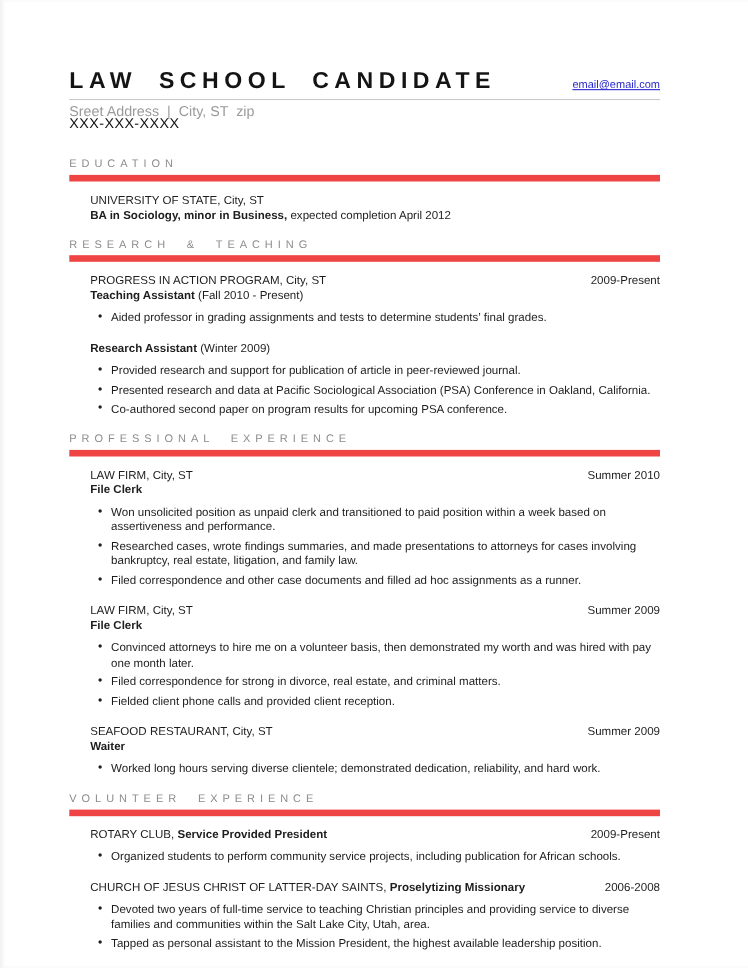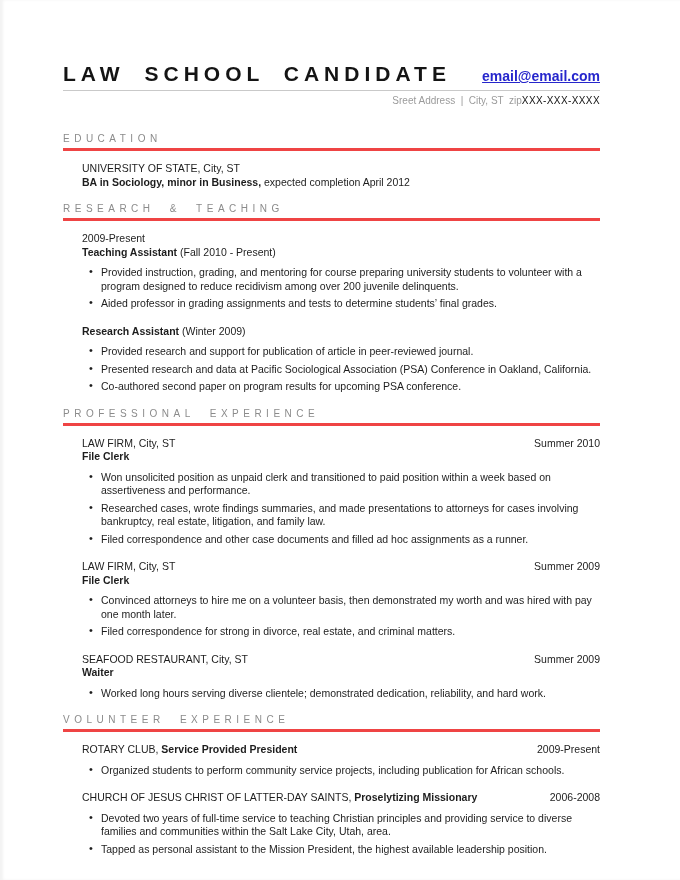--- a/index.html
+++ b/index.html
@@ -5,31 +5,31 @@
   html,body{margin:0;padding:0;background:#ffffff;}
   .page{
     width:680px;height:880px;background:#fff;box-sizing:border-box;
     padding:62px 80px 0 63px;overflow:hidden;position:relative;
     font-family:"Liberation Sans",sans-serif;color:#1d1d1d;
     box-shadow:inset 3px 0 3px rgba(0,0,0,0.05);
   }
   
   .name-row{display:flex;justify-content:space-between;align-items:baseline;}
   h1.name{font-size:21px;font-weight:bold;letter-spacing:5px;word-spacing:9px;margin:0;color:#141414;}
-  a.email{font-size:14px;font-weight:bold;color:#2626cc;text-decoration:underline;cursor:pointer;}
+  a.email{font-size:10px;font-weight:normal;color:#2626cc;text-decoration:underline;cursor:pointer;}
   .rule{border-top:1px solid #c9c9c9;margin-top:4px;}
-  .contact-row{display:flex;justify-content:flex-end;margin-top:4px;font-size:10px;line-height:11px;}
+  .contact-row{display:flex;justify-content:flex-end;margin-top:4px;font-size:13px;line-height:11px;flex-direction:column;}
   .address{color:#9b9b9b;white-space:pre;}
   .phone{font-weight:normal;color:#141414;letter-spacing:0.4px;}
   
   section{margin-top:5px;}
   section.first{margin-top:27px;}
   h2.sec{
     font-size:10px;font-weight:normal;color:#8b8b8b;letter-spacing:4.5px;word-spacing:8px;
-    border-bottom:3px solid #ef4444;padding-bottom:4px;margin:0 0 11px 0;
+    border-bottom:6px solid #ef4444;padding-bottom:4px;margin:0 0 11px 0;
   }
   .entry{margin-left:19px;margin-bottom:14px;font-size:10.5px;line-height:13.5px;color:#1d1d1d;}
   .org-line{display:flex;justify-content:space-between;}
   .org-left{padding-right:10px;}
   .date{white-space:nowrap;}
   .bold{font-weight:bold;}
   ul.bullets{list-style:none;margin:7px 0 0 0;padding:0 0 0 19px;}
   ul.bullets li{position:relative;margin-bottom:4px;line-height:13.5px;}
   ul.bullets li::before{content:"\2022";position:absolute;left:-12px;top:-1px;font-size:11px;color:#1d1d1d;}
 </style>
@@ -60,27 +60,27 @@
         <span class="bold">BA in Sociology, minor in Business,</span><span> expected completion April 2012</span>
       </div>
     </div>
   </section>
 
   <section>
     <h2 class="sec">RESEARCH &amp; TEACHING</h2>
 
     <div class="entry">
       <div class="org-line">
+        <span class="org-left">PROGRESS IN ACTION PROGRAM, City, ST</span>
         <span class="date">2009-Present</span>
       </div>
       <div class="role-line">
         <span class="bold">Teaching Assistant</span><span> (Fall 2010 - Present)</span>
       </div>
       <ul class="bullets">
-        <li>Provided instruction, grading, and mentoring for course preparing university students to volunteer with a program designed to reduce recidivism among over 200 juvenile delinquents.</li>
         <li>Aided professor in grading assignments and tests to determine students’ final grades.</li>
       </ul>
     </div>
 
     <div class="entry">
       <div class="role-line">
         <span class="bold">Research Assistant</span><span> (Winter 2009)</span>
       </div>
       <ul class="bullets">
         <li>Provided research and support for publication of article in peer-reviewed journal.</li>
@@ -112,20 +112,21 @@
       <div class="org-line">
         <span class="org-left">LAW FIRM, City, ST</span>
         <span class="date">Summer 2009</span>
       </div>
       <div class="role-line">
         <span class="bold">File Clerk</span>
       </div>
       <ul class="bullets">
         <li>Convinced attorneys to hire me on a volunteer basis, then demonstrated my worth and was hired with pay one month later.</li>
         <li>Filed correspondence for strong in divorce, real estate, and criminal matters.</li>
+        <li>Fielded client phone calls and provided client reception.</li>
       </ul>
     </div>
 
     <div class="entry">
       <div class="org-line">
         <span class="org-left">SEAFOOD RESTAURANT, City, ST</span>
         <span class="date">Summer 2009</span>
       </div>
       <div class="role-line">
         <span class="bold">Waiter</span>

